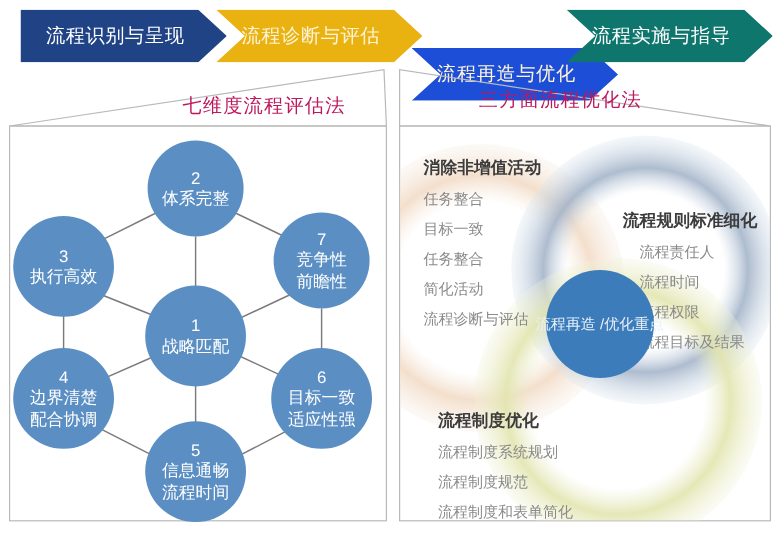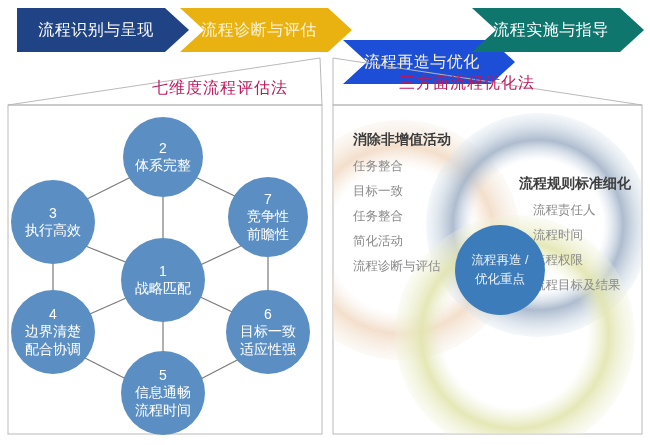--- a/index.html
+++ b/index.html
@@ -59,21 +59,21 @@
   .grp .item{font-size:12.5px;color:#8a8a8a;white-space:nowrap;margin-bottom:8px;}
   #grp-eliminate{left:20px;top:26px;}
   #grp-rules{left:186px;top:70px;}
   #grp-rules .head{color:#3c3c3c;}
   #grp-rules .item{margin-left:14px;}
   #grp-system{left:32px;top:237px;}
 
   .corecircle{
     position:absolute;left:122px;top:120px;width:90px;height:90px;border-radius:50%;
     background:#3d7cba;color:#e8f1fa;z-index:4;
-    display:flex;flex-direction:column;align-items:center;justify-content:center;
+    display:flex;flex-direction:row;align-items:center;justify-content:center;
     font-size:12.5px;line-height:1.5;text-align:center;white-space:nowrap;
   }
 </style>
 </head>
 <body>
 
 <div id="root">
 
   <div class="banner">
     <div class="chev c0">
@@ -194,20 +194,26 @@
     </div>
 
     <div class="grp" id="grp-rules">
       <div class="head">流程规则标准细化</div>
       <div class="item">流程责任人</div>
       <div class="item">流程时间</div>
       <div class="item">流程权限</div>
       <div class="item">流程目标及结果</div>
     </div>
 
+    <div class="grp" id="grp-system">
+      <div class="head">流程制度优化</div>
+      <div class="item">流程制度系统规划</div>
+      <div class="item">流程制度规范</div>
+      <div class="item">流程制度和表单简化</div>
+    </div>
 
     <div class="corecircle">
       <div>流程再造 /</div>
       <div>优化重点</div>
     </div>
   </div>
 
 </div>
 
 </body></html>

